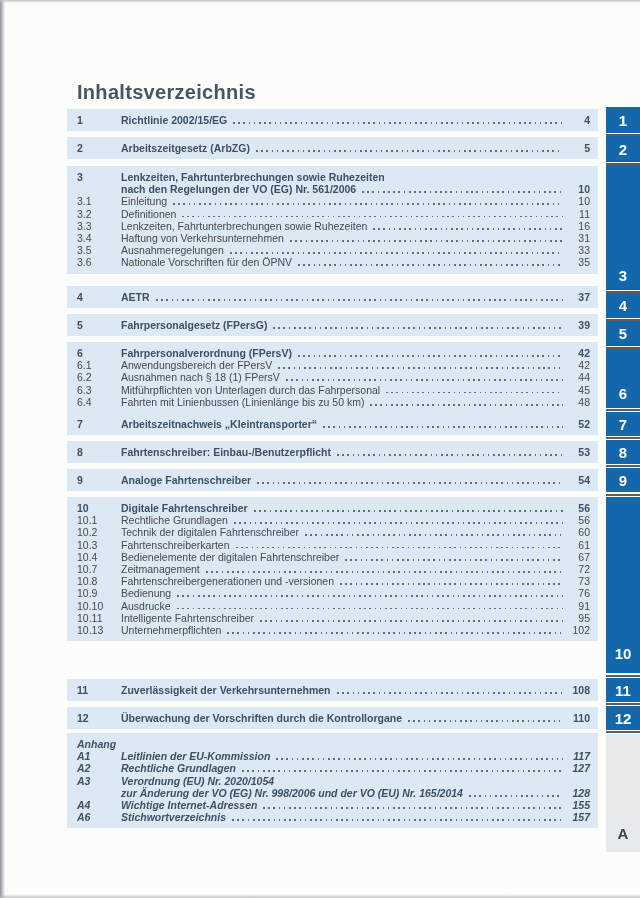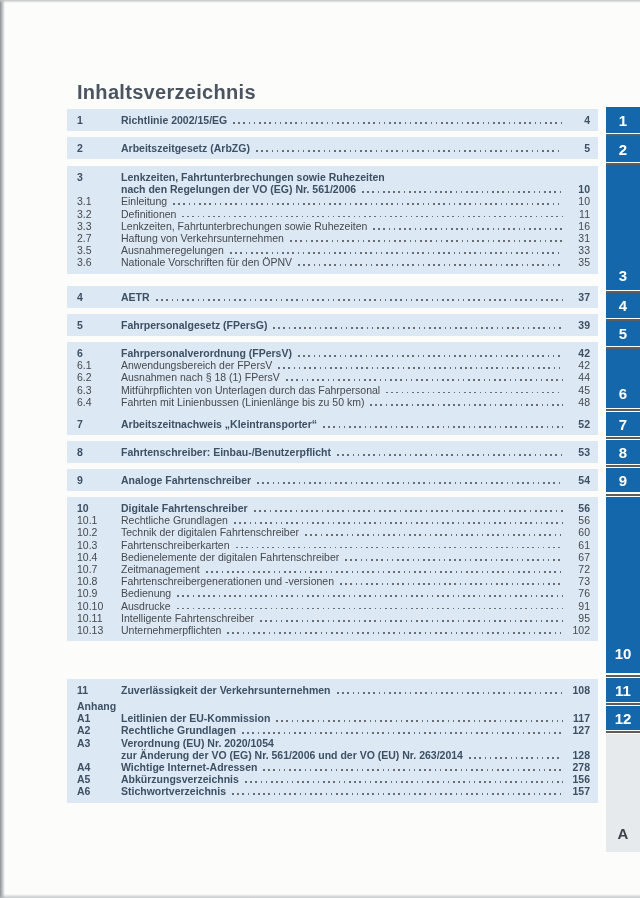--- a/index.html
+++ b/index.html
@@ -109,21 +109,21 @@
         <span class="leader"></span>
         <span class="pg">11</span>
       </div>
       <div class="row">
         <span class="num">3.3</span>
         <span class="ttl">Lenkzeiten, Fahrtunterbrechungen sowie Ruhezeiten</span>
         <span class="leader"></span>
         <span class="pg">16</span>
       </div>
       <div class="row">
-        <span class="num">2.7</span>
+        <span class="num">3.4</span>
         <span class="ttl">Haftung von Verkehrsunternehmen</span>
         <span class="leader"></span>
         <span class="pg">31</span>
       </div>
       <div class="row">
         <span class="num">3.5</span>
         <span class="ttl">Ausnahmeregelungen</span>
         <span class="leader"></span>
         <span class="pg">33</span>
       </div>
@@ -283,21 +283,21 @@
       </div>
     </div>
     <div class="band" style="top: 707px;">
       <div class="row bold">
         <span class="num">12</span>
         <span class="ttl">Überwachung der Vorschriften durch die Kontrollorgane</span>
         <span class="leader"></span>
         <span class="pg">110</span>
       </div>
     </div>
-    <div class="band" style="top: 695px;">
+    <div class="band" style="top: 733px; font-style: italic;">
       <div class="row bold">
         <span class="ttl">Anhang</span>
         <span class="spacer"></span>
       </div>
       <div class="row bold">
         <span class="num">A1</span>
         <span class="ttl">Leitlinien der EU-Kommission</span>
         <span class="leader"></span>
         <span class="pg">117</span>
       </div>
@@ -307,35 +307,29 @@
         <span class="leader"></span>
         <span class="pg">127</span>
       </div>
       <div class="row bold">
         <span class="num">A3</span>
         <span class="ttl">Verordnung (EU) Nr. 2020/1054</span>
         <span class="spacer"></span>
       </div>
       <div class="row bold">
         <span class="num"></span>
-        <span class="ttl">zur Änderung der VO (EG) Nr. 561/2006 und der VO (EU) Nr. 263/2014</span>
+        <span class="ttl">zur Änderung der VO (EG) Nr. 998/2006 und der VO (EU) Nr. 165/2014</span>
         <span class="leader"></span>
         <span class="pg">128</span>
       </div>
       <div class="row bold">
         <span class="num">A4</span>
         <span class="ttl">Wichtige Internet-Adressen</span>
         <span class="leader"></span>
-        <span class="pg">278</span>
-      </div>
-      <div class="row bold">
-        <span class="num">A5</span>
-        <span class="ttl">Abkürzungsverzeichnis</span>
-        <span class="leader"></span>
-        <span class="pg">156</span>
+        <span class="pg">155</span>
       </div>
       <div class="row bold">
         <span class="num">A6</span>
         <span class="ttl">Stichwortverzeichnis</span>
         <span class="leader"></span>
         <span class="pg">157</span>
       </div>
     </div>
   </div>
 <div id="tabs">

